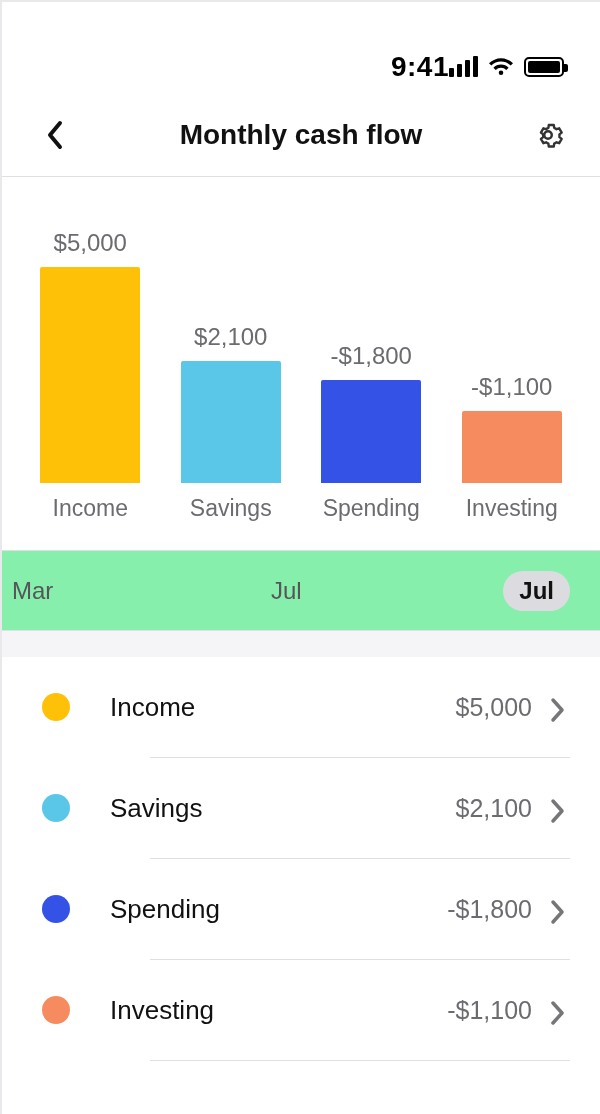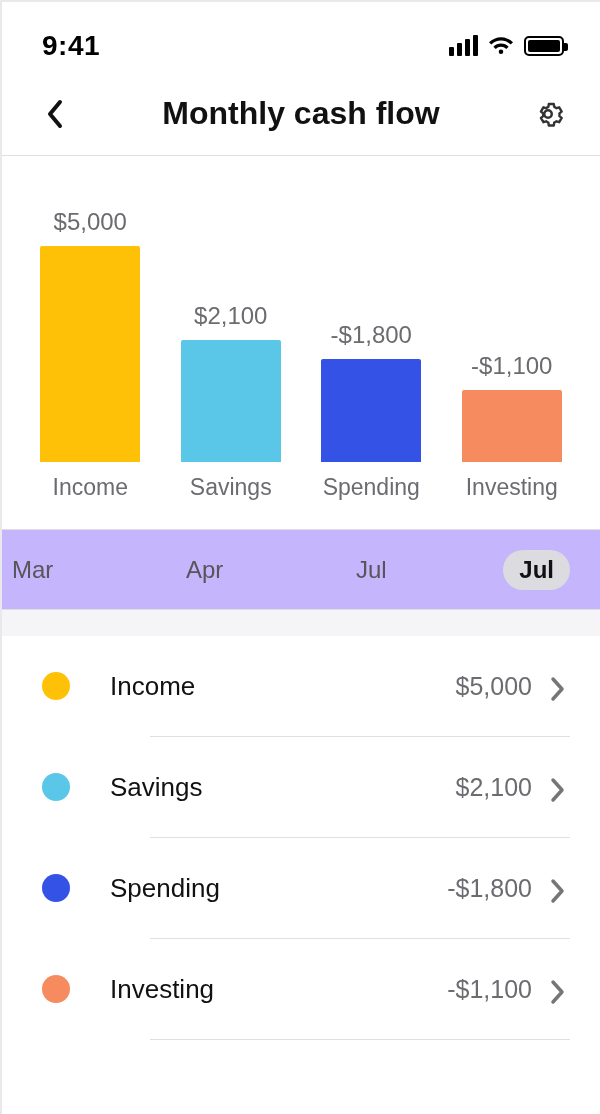--- a/index.html
+++ b/index.html
@@ -1,48 +1,48 @@
 <!DOCTYPE html>
 <html><head>
 <meta charset="utf-8">
 <style>
   * { box-sizing: border-box; margin: 0; padding: 0; }
   html, body { width: 600px; height: 1114px; font-family: -apple-system, "Helvetica Neue", Arial, sans-serif; background: #fff; border:1px solid #e9e9eb; }
   body { display: flex; flex-direction: column; }
 
   
-  .status-bar { height: 70px; display: flex; align-items: center; justify-content: space-between; padding: 17px 36px 0 40px; }
+  .status-bar { height: 70px; display: flex; align-items: center; justify-content: flex-end; padding: 17px 36px 0 40px; margin-top: 21px; }
   .status-time { font-size: 28px; font-weight: 700; letter-spacing: 0.5px; }
   .status-right { display: flex; align-items: center; gap: 10px; }
   .sig-bars { display: flex; align-items: flex-end; gap: 3px; }
   .sig-bars span { width: 5px; background:#000; border-radius:1px; display:inline-block; }
   .sig-bars span:nth-child(1){height:9px;} .sig-bars span:nth-child(2){height:13px;}
   .sig-bars span:nth-child(3){height:17px;} .sig-bars span:nth-child(4){height:21px;}
   .wifi svg { display:block; }
   .battery { width: 40px; height: 20px; border:2px solid #000; border-radius:5px; position:relative; }
   .battery::after { content:""; position:absolute; right:-6px; top:5px; width:4px; height:8px; background:#000; border-radius:0 2px 2px 0; }
   .battery .fill { position:absolute; left:2px; top:2px; bottom:2px; right:2px; background:#000; border-radius:2px; }
 
   
   .header { height: 84px; border-bottom:1px solid #e0e0e3; display:flex; align-items:center; justify-content:center; position:relative; }
-  .header .title { font-size: 32px; font-weight: 800; color:#111; }
+  .header .title { font-size: 28px; font-weight: 800; color:#111; }
   .back-btn { position:absolute; left:32px; top:50%; transform:translateY(-50%); width:40px; height:40px; display:flex; align-items:center; justify-content:center; }
   .gear-btn { position:absolute; right:32px; top:50%; transform:translateY(-50%); width:40px; height:40px; display:flex; align-items:center; justify-content:center; }
 
   
   .chart-section { padding: 44px 30px 28px 30px; border-bottom:1px solid #e0e0e3; }
   .bars { display:flex; align-items:flex-end; justify-content:space-between; gap:24px; height:262px; }
   .bar-col { flex:1; display:flex; flex-direction:column; align-items:center; }
   .bar-label-top { font-size:24px; color:#6b6b70; margin-bottom:10px; }
   .bar-rect { width:100px; border-radius:2px 2px 0 0; }
   .cat-labels { display:flex; justify-content:space-between; gap:24px; margin-top:12px; }
   .cat-labels > div { flex:1; text-align:center; font-size:23px; color:#6b6b70; }
 
   
-  .months { height:80px; display:flex; align-items:center; justify-content:space-between; padding:0 30px 0 0; border-bottom:1px solid #e0e0e3; background:#c4b5fd; position:relative; overflow:hidden; }
+  .months { height:80px; display:flex; align-items:center; justify-content:space-between; padding:0 30px 0 0; border-bottom:1px solid #e0e0e3; background:#86efac; position:relative; overflow:hidden; }
   .month-item { font-size:24px; color:#565659; padding:6px 16px; border-radius:20px; }
   .month-item.selected { background:#dcdce0; font-weight:700; color:#111; }
   .month-first { margin-left:-6px; }
   .months-bottom-edge { height:26px; background:#f5f5f7; }
 
   
   .list { padding:0 30px 0 40px; background:#fff; }
   .row { display:flex; align-items:center; height:100px; }
   .row .dot { width:28px; height:28px; border-radius:50%; margin-right:40px; }
   .row .name { font-size:26px; color:#111; flex:1; }
@@ -112,21 +112,20 @@
   <div class="cat-labels" id="catlabels">
       <div>Income</div>
       <div>Savings</div>
       <div>Spending</div>
       <div>Investing</div>
     </div>
 </div>
 
 <div class="months" id="months">
     <div class="month-item month-first">Mar</div>
-    <div class="month-item">Apr</div>
     <div class="month-item">Jul</div>
     <div class="month-item selected">Jul</div>
   </div>
 <div class="months-bottom-edge"></div>
 
 <div class="list" id="list">
     <div class="row">
       <div class="dot" style="background: rgb(255, 193, 7);"></div>
       <div class="name">Income</div>
       <div class="val">$5,000</div>

